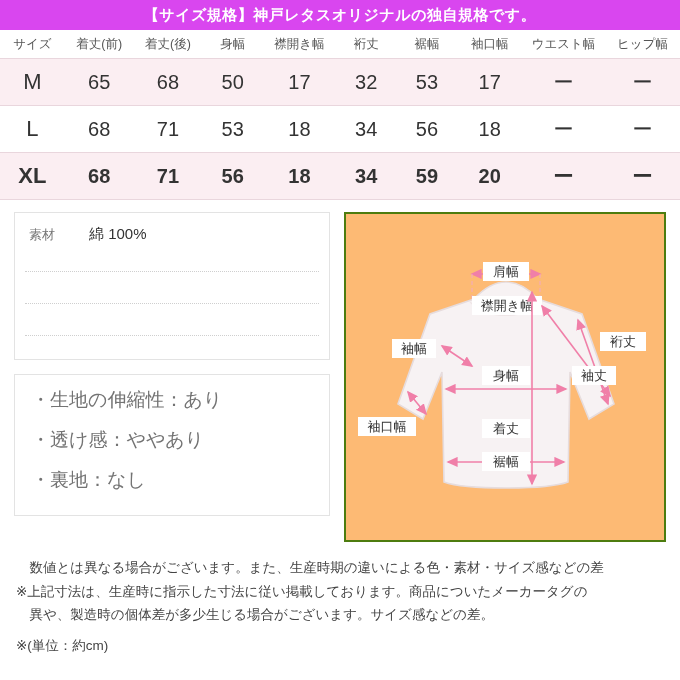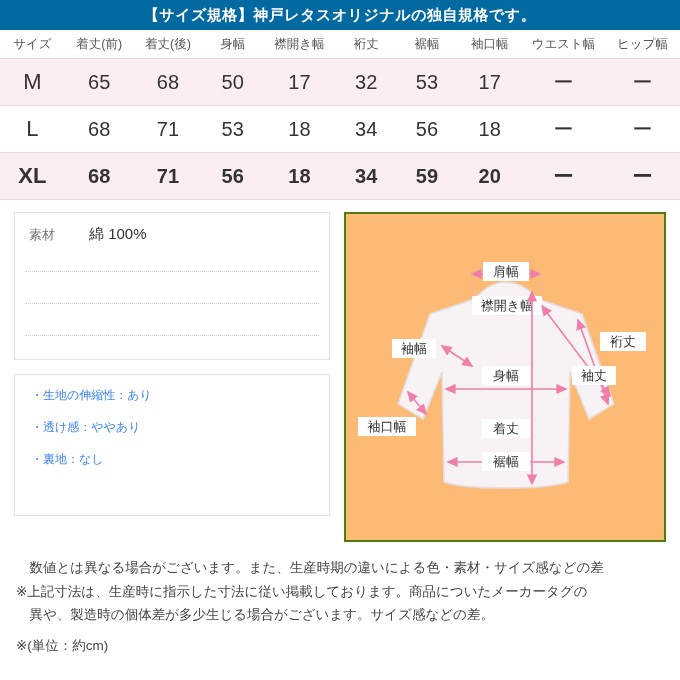--- a/index.html
+++ b/index.html
@@ -17,21 +17,21 @@
   .page {
     position: relative;
     width: 680px;
     height: 680px;
     box-sizing: border-box;
   }
 
   
   .header-bar {
     height: 30px;
-    background: #0369a1;
+    background: #d946ef;
     color: #ffffff;
     display: flex;
     align-items: center;
     justify-content: center;
     font-size: 15px;
     font-weight: bold;
     letter-spacing: 0.5px;
   }
 
   
@@ -126,22 +126,22 @@
   .dot3 { top: 122px; }
 
   .feature-box {
     border: 1px solid #e3e3e3;
     box-sizing: border-box;
     margin-top: 14px;
     height: 142px;
     padding: 14px 16px;
   }
   .feature-item {
-    font-size: 12px;
-    color: #3b82f6;
+    font-size: 19px;
+    color: #737373;
     line-height: 1.15;
     margin-bottom: 18px;
   }
   .feature-item:last-child { margin-bottom: 0; }
 
   
   .diagram-box {
     width: 322px;
     height: 330px;
     border: 2px solid #4d7c0f;

